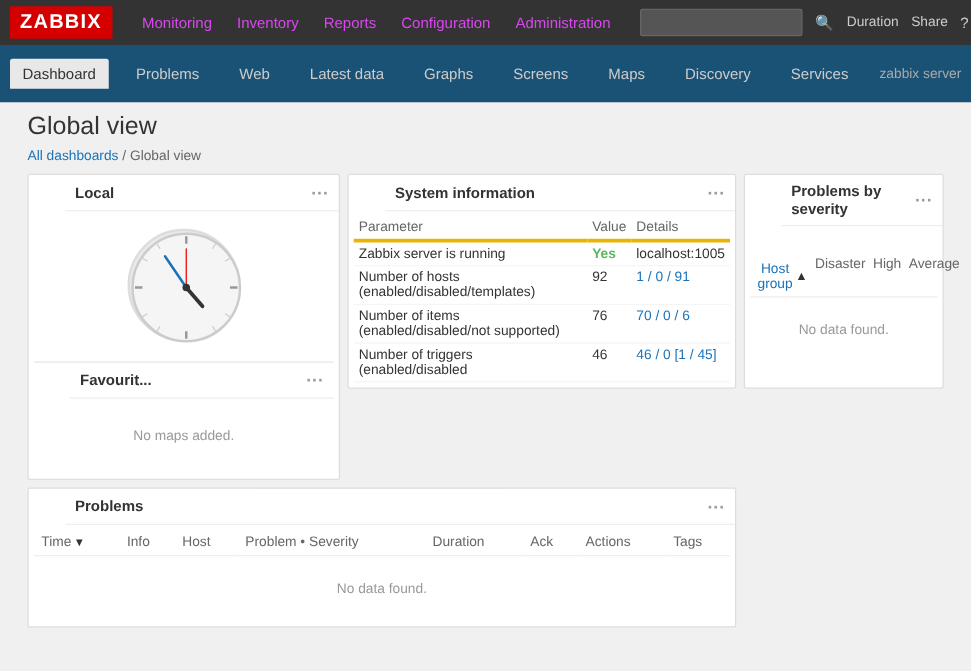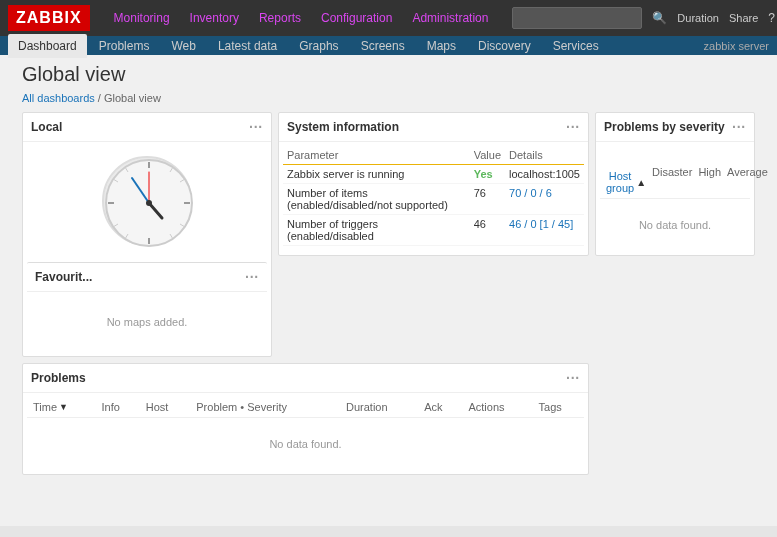--- a/index.html
+++ b/index.html
@@ -8,21 +8,21 @@
     
     .top-bar { display: flex; align-items: center; background: #333; height: 36px; padding: 0 8px; gap: 16px; }
     .logo { background: #d40000; color: white; font-weight: bold; font-size: 16px; padding: 4px 8px; letter-spacing: 1px; }
     .top-nav { display: flex; gap: 4px; align-items: center; flex: 1; }
     .top-nav-item { color: #d946ef; font-size: 12px; padding: 4px 8px; cursor: pointer; text-decoration: none; }
     .top-nav-right { display: flex; align-items: center; gap: 10px; margin-left: auto; }
     .search-box { background: #555; border: 1px solid #666; color: #ccc; font-size: 11px; padding: 2px 6px; width: 130px; height: 22px; border-radius: 2px; }
     .top-icon { color: #ccc; font-size: 12px; cursor: pointer; }
 
     
-    .second-bar { display: flex; align-items: center; background: #1a5276; height: 19px; padding: 0 8px; gap: 2px; }
+    .second-bar { display: flex; align-items: center; background: #1a5276; height: 46px; padding: 0 8px; gap: 12px; }
     .second-bar-right { margin-left: auto; color: #aaa; font-size: 11px; }
     .nav-tab { color: #ccc; font-size: 12px; padding: 5px 10px; cursor: pointer; border-radius: 2px; }
     .nav-tab.active { background: #e8e8e8; color: #333; border-radius: 2px 2px 0 0; }
 
     
     .page-content { padding: 8px 22px; background: #f0f0f0; min-height: calc(537px - 66px); }
 
     
     .page-header { display: flex; align-items: center; justify-content: space-between; margin-bottom: 6px; }
     .page-title { font-size: 20px; font-weight: normal; color: #333; }
@@ -33,27 +33,27 @@
     
     .breadcrumb { font-size: 11px; color: #1a73b9; margin-bottom: 8px; }
     .breadcrumb a { color: #1a73b9; text-decoration: none; }
     .breadcrumb span { color: #666; }
 
     
     .dashboard-grid { display: grid; grid-template-columns: 250px 1fr 160px; grid-template-rows: auto auto; gap: 6px; }
 
     
     .widget { background: white; border: 1px solid #ddd; border-radius: 2px; }
-    .widget-header { display: flex; align-items: center; justify-content: space-between; padding: 6px 8px; border-bottom: 1px solid #eee; font-weight: bold; font-size: 12px; color: #333; }
+    .widget-header { display: flex; align-items: center; justify-content: space-between; padding: 6px 8px; border-bottom: 1px solid #eee; font-weight: bold; font-size: 12px; color: #333; margin-left: 29px; }
     .widget-dots { color: #999; font-size: 14px; cursor: pointer; }
     .widget-body { padding: 4px; }
 
     
     .sys-table { width: 100%; border-collapse: collapse; font-size: 11px; }
-    .sys-table th { text-align: left; color: #666; padding: 3px 4px; font-weight: normal; border-bottom: 1px solid #eab308; }
+    .sys-table th { text-align: left; color: #666; padding: 3px 4px; font-weight: normal; border-bottom: 3px solid #eab308; }
     .sys-table td { padding: 3px 4px; vertical-align: top; border-bottom: 1px solid #f5f5f5; }
     .sys-table .param-col { color: #333; }
     .val-green { color: #5cb85c; font-weight: bold; }
     .val-blue { color: #1a73b9; }
 
     
     .pbs-header-row { display: flex; align-items: center; gap: 6px; padding: 4px 6px; font-size: 11px; color: #666; border-bottom: 1px solid #eee; }
     .pbs-header-row span { flex: 1; text-align: center; }
     .pbs-hostgroup { display: flex; align-items: center; gap: 2px; color: #1a73b9; cursor: pointer; margin-top: 20px; }
     .sort-arrow { color: #333; font-size: 10px; }
@@ -136,20 +136,25 @@
               <th>Details</th>
             </tr>
           </thead>
           <tbody>
             <tr>
               <td class="param-col">Zabbix server is running</td>
               <td><span class="val-green">Yes</span></td>
               <td>localhost:1005</td>
             </tr>
             <tr>
+              <td class="param-col">Number of hosts (enabled/disabled/templates)</td>
+              <td>92</td>
+              <td><span class="val-blue">1 / 0 / 91</span></td>
+            </tr>
+            <tr>
               <td class="param-col">Number of items (enabled/disabled/not supported)</td>
               <td>76</td>
               <td><span class="val-blue">70 / 0 / 6</span></td>
             </tr>
             <tr>
               <td class="param-col">Number of triggers (enabled/disabled</td>
               <td>46</td>
               <td><span class="val-blue">46 / 0 [1 / 45]</span></td>
             </tr>
           </tbody>

